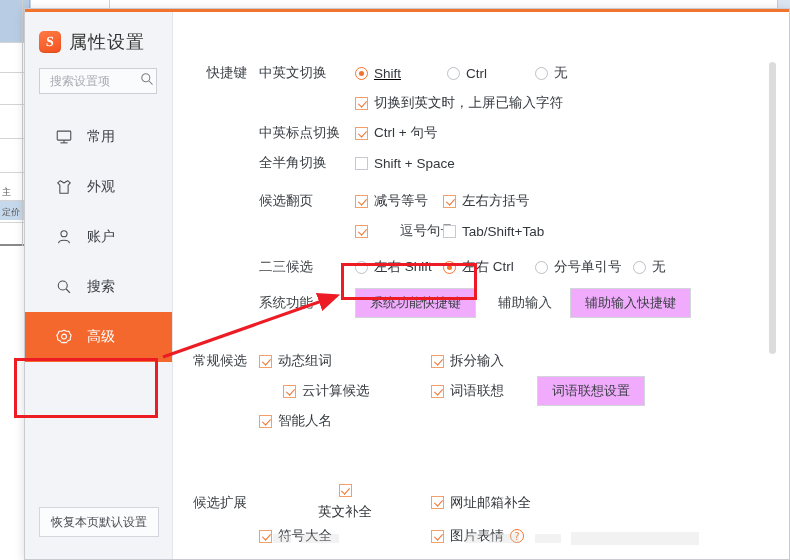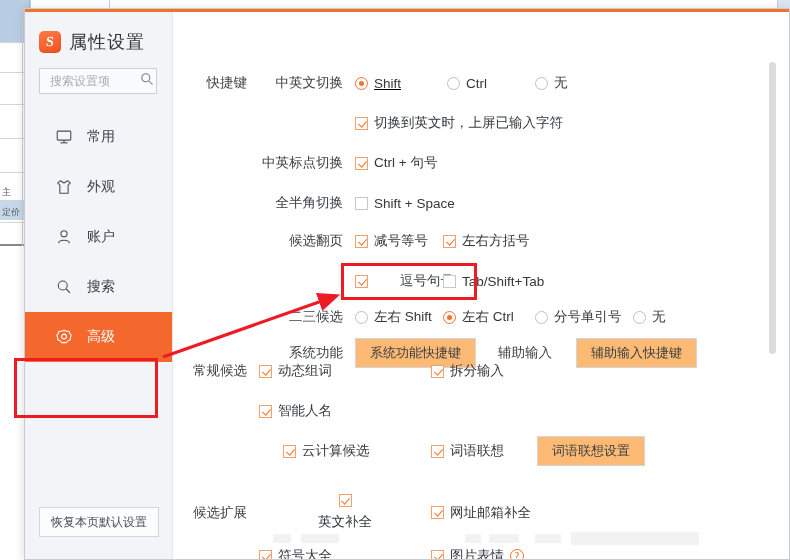--- a/index.html
+++ b/index.html
@@ -144,29 +144,28 @@
 
   
   #content {
     position: absolute; left: 148px; top: 3px; right: 0; bottom: 0;
     background: #ffffff; overflow: hidden;
   }
   .section { position: absolute; left: 0; right: 0; }
   .row {
     display: flex; align-items: center;
     min-height: 30px;
-    margin-top: 10px;
   }
   .grouplabel {
     width: 86px; text-align: right; flex: none;
     font-size: 13.5px; color: #3c4045;
     padding-right: 12px;
   }
   .sublabel {
-    width: 86px; text-align: right; flex: none;
+    width: 86px; flex: none;
     font-size: 13.5px; color: #3c4045;
     padding-right: 12px;
   }
   .spacer { width: 86px; flex: none; }
 
   
   .opt { display: flex; align-items: center; gap: 6px; cursor: default; }
   .radio {
     width: 13px; height: 13px; border-radius: 50%;
     border: 1px solid #bcc0c6; background: #fff; flex: none;
@@ -186,21 +185,21 @@
   }
   .cb.on { border-color: #f2a06a; }
   .cb.on::after {
     content: ""; position: absolute;
     left: 3.5px; top: 1px; width: 4px; height: 7px;
     border: solid #f2732e; border-width: 0 1.6px 1.6px 0;
     transform: rotate(42deg);
   }
 
   .btn {
-    background: #fdba74; border: 1px solid #d2d6db;
+    background: #f0abfc; border: 1px solid #d2d6db;
     font-size: 13px; color: #3a3e43;
     padding: 5px 14px; cursor: default; white-space: nowrap;
   }
   .qmark {
     width: 14px; height: 14px; border-radius: 50%;
     border: 1px solid #f2732e; color: #f2732e;
     font-size: 10px; display: inline-flex;
     align-items: center; justify-content: center;
     font-family: "DejaVu Sans", sans-serif; flex: none;
   }
@@ -438,57 +437,57 @@
           <span class="opt-label">无</span>
         </div>
       </div>
 
       <div class="row" style="margin-top:6px;">
         <div class="spacer"></div>
         <div class="sublabel" style="width:96px;">系统功能</div>
         <div style="width:143px;">
           <button class="btn">系统功能快捷键</button>
         </div>
-        <div style="font-size:13.5px;color:#3c4045;margin-right:24px;">辅助输入</div>
+        <div style="font-size:13.5px;color:#3c4045;margin-right:18px;">辅助输入</div>
         <button class="btn">辅助输入快捷键</button>
       </div>
     </div>
 
     <div class="section" style="top:334px;">
       <div class="row">
         <div class="grouplabel">常规候选</div>
         <div class="opt" style="width:172px;">
           <span class="cb on"></span>
           <span class="opt-label">动态组词</span>
         </div>
         <div class="opt">
           <span class="cb on"></span>
           <span class="opt-label">拆分输入</span>
         </div>
       </div>
 
       <div class="row">
         <div class="spacer"></div>
+        <div class="opt" style="width:172px;padding-left:24px;">
+          <span class="cb on"></span>
+          <span class="opt-label">云计算候选</span>
+        </div>
+        <div class="opt" style="width:106px;">
+          <span class="cb on"></span>
+          <span class="opt-label">词语联想</span>
+        </div>
+        <button class="btn">词语联想设置</button>
+      </div>
+
+      <div class="row">
+        <div class="spacer"></div>
         <div class="opt">
           <span class="cb on"></span>
           <span class="opt-label">智能人名</span>
         </div>
-      </div>
-
-      <div class="row">
-        <div class="spacer"></div>
-        <div class="opt" style="width:172px;padding-left:24px;">
-          <span class="cb on"></span>
-          <span class="opt-label">云计算候选</span>
-        </div>
-        <div class="opt" style="width:106px;">
-          <span class="cb on"></span>
-          <span class="opt-label">词语联想</span>
-        </div>
-        <button class="btn">词语联想设置</button>
       </div>
     </div>
 
     <div class="section" style="top:472px;">
       <div class="row">
         <div class="grouplabel">候选扩展</div>
         <div class="opt" style="width:172px;flex-direction:column;">
           <span class="cb on"></span>
           <span class="opt-label">英文补全</span>
         </div>

